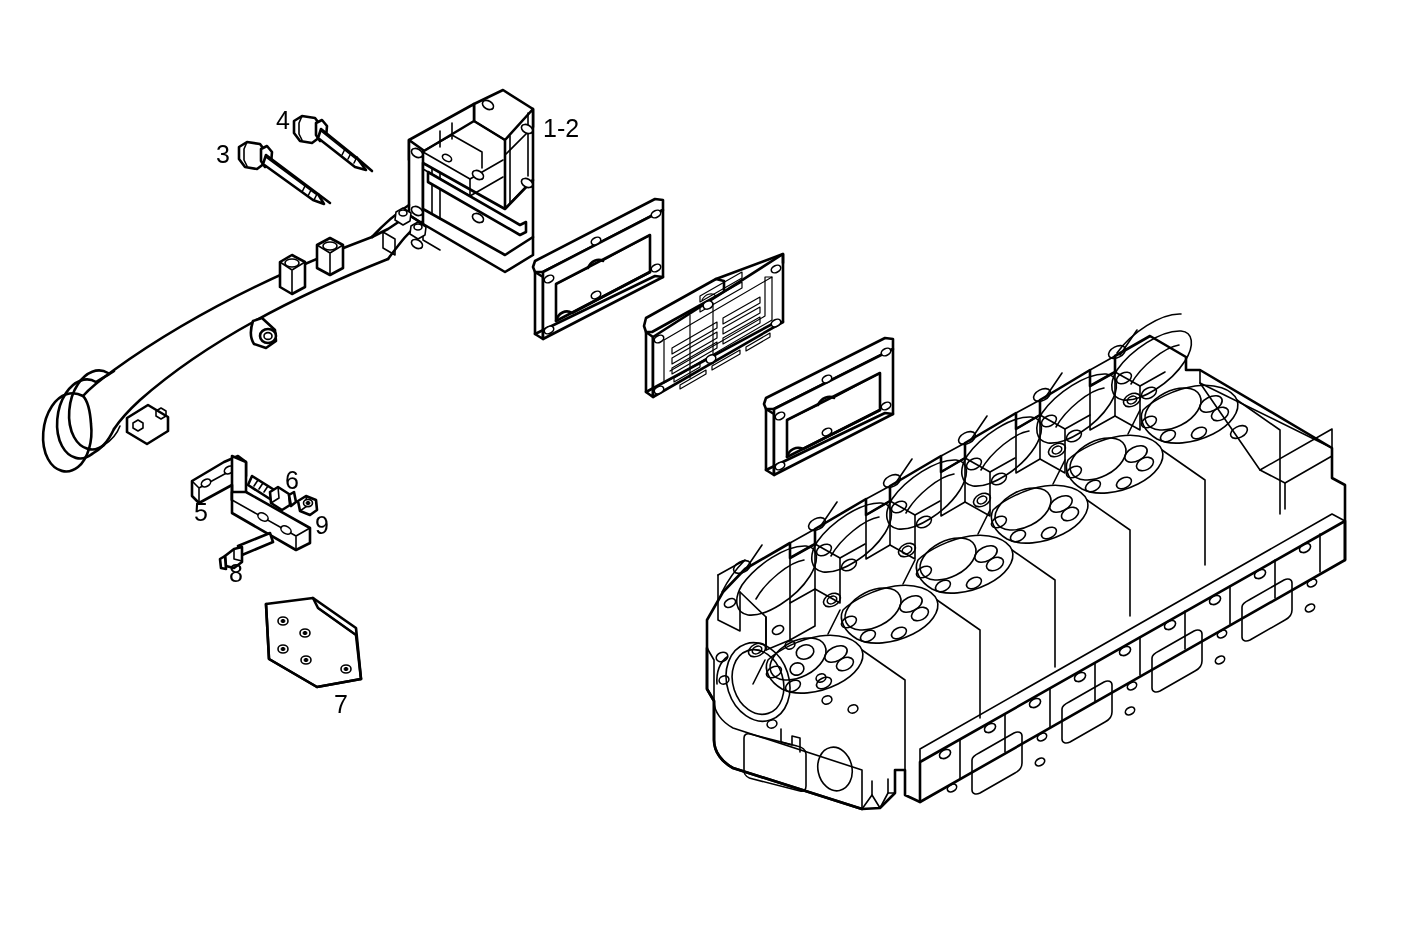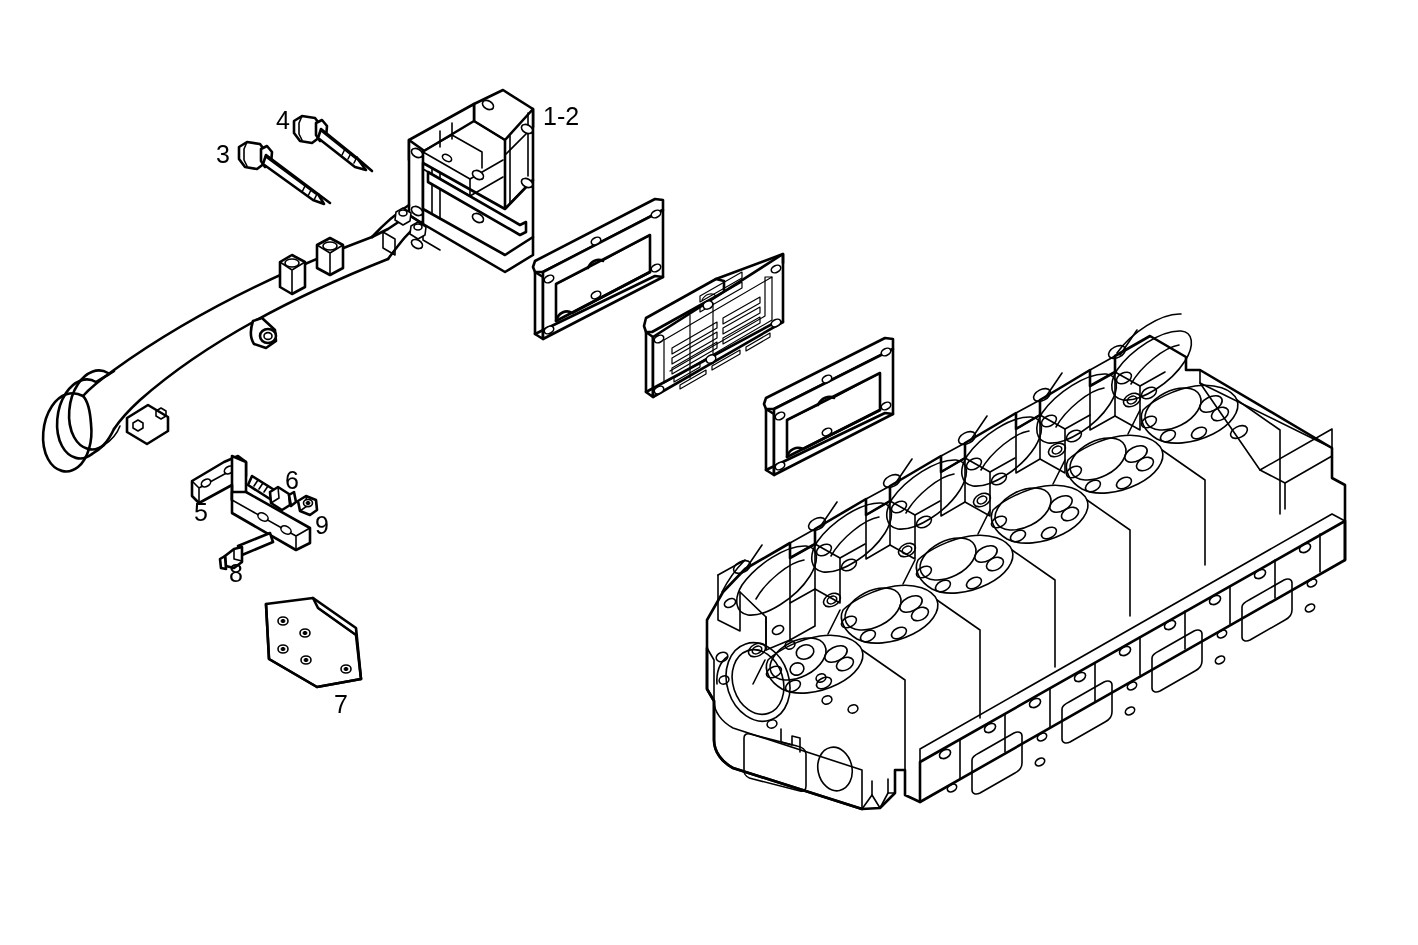--- a/index.html
+++ b/index.html
@@ -512,21 +512,21 @@
       <path class="ln" d="M937,600 L980,630 L980,718"></path>
       <path class="ln" d="M1012,550 L1055,580 L1055,667"></path>
       <path class="ln" d="M1087,500 L1130,530 L1130,616"></path>
       <path class="ln" d="M1162,450 L1205,480 L1205,565"></path>
       <path class="ln" d="M1237,400 L1280,430 L1280,514"></path>
     </g>
   </g>
 
 </svg>
 
-<div class="callout" style="left:543px;top:104px">1-2</div>
+<div class="callout" style="left:543px;top:116px">1-2</div>
 <div class="callout" style="left:216px;top:142px">3</div>
 <div class="callout" style="left:276px;top:108px">4</div>
 <div class="callout" style="left:194px;top:500px">5</div>
 <div class="callout" style="left:285px;top:468px">6</div>
 <div class="callout" style="left:334px;top:692px">7</div>
 <div class="callout" style="left:229px;top:561px">8</div>
 <div class="callout" style="left:315px;top:513px">9</div>
 
 </div>
 

